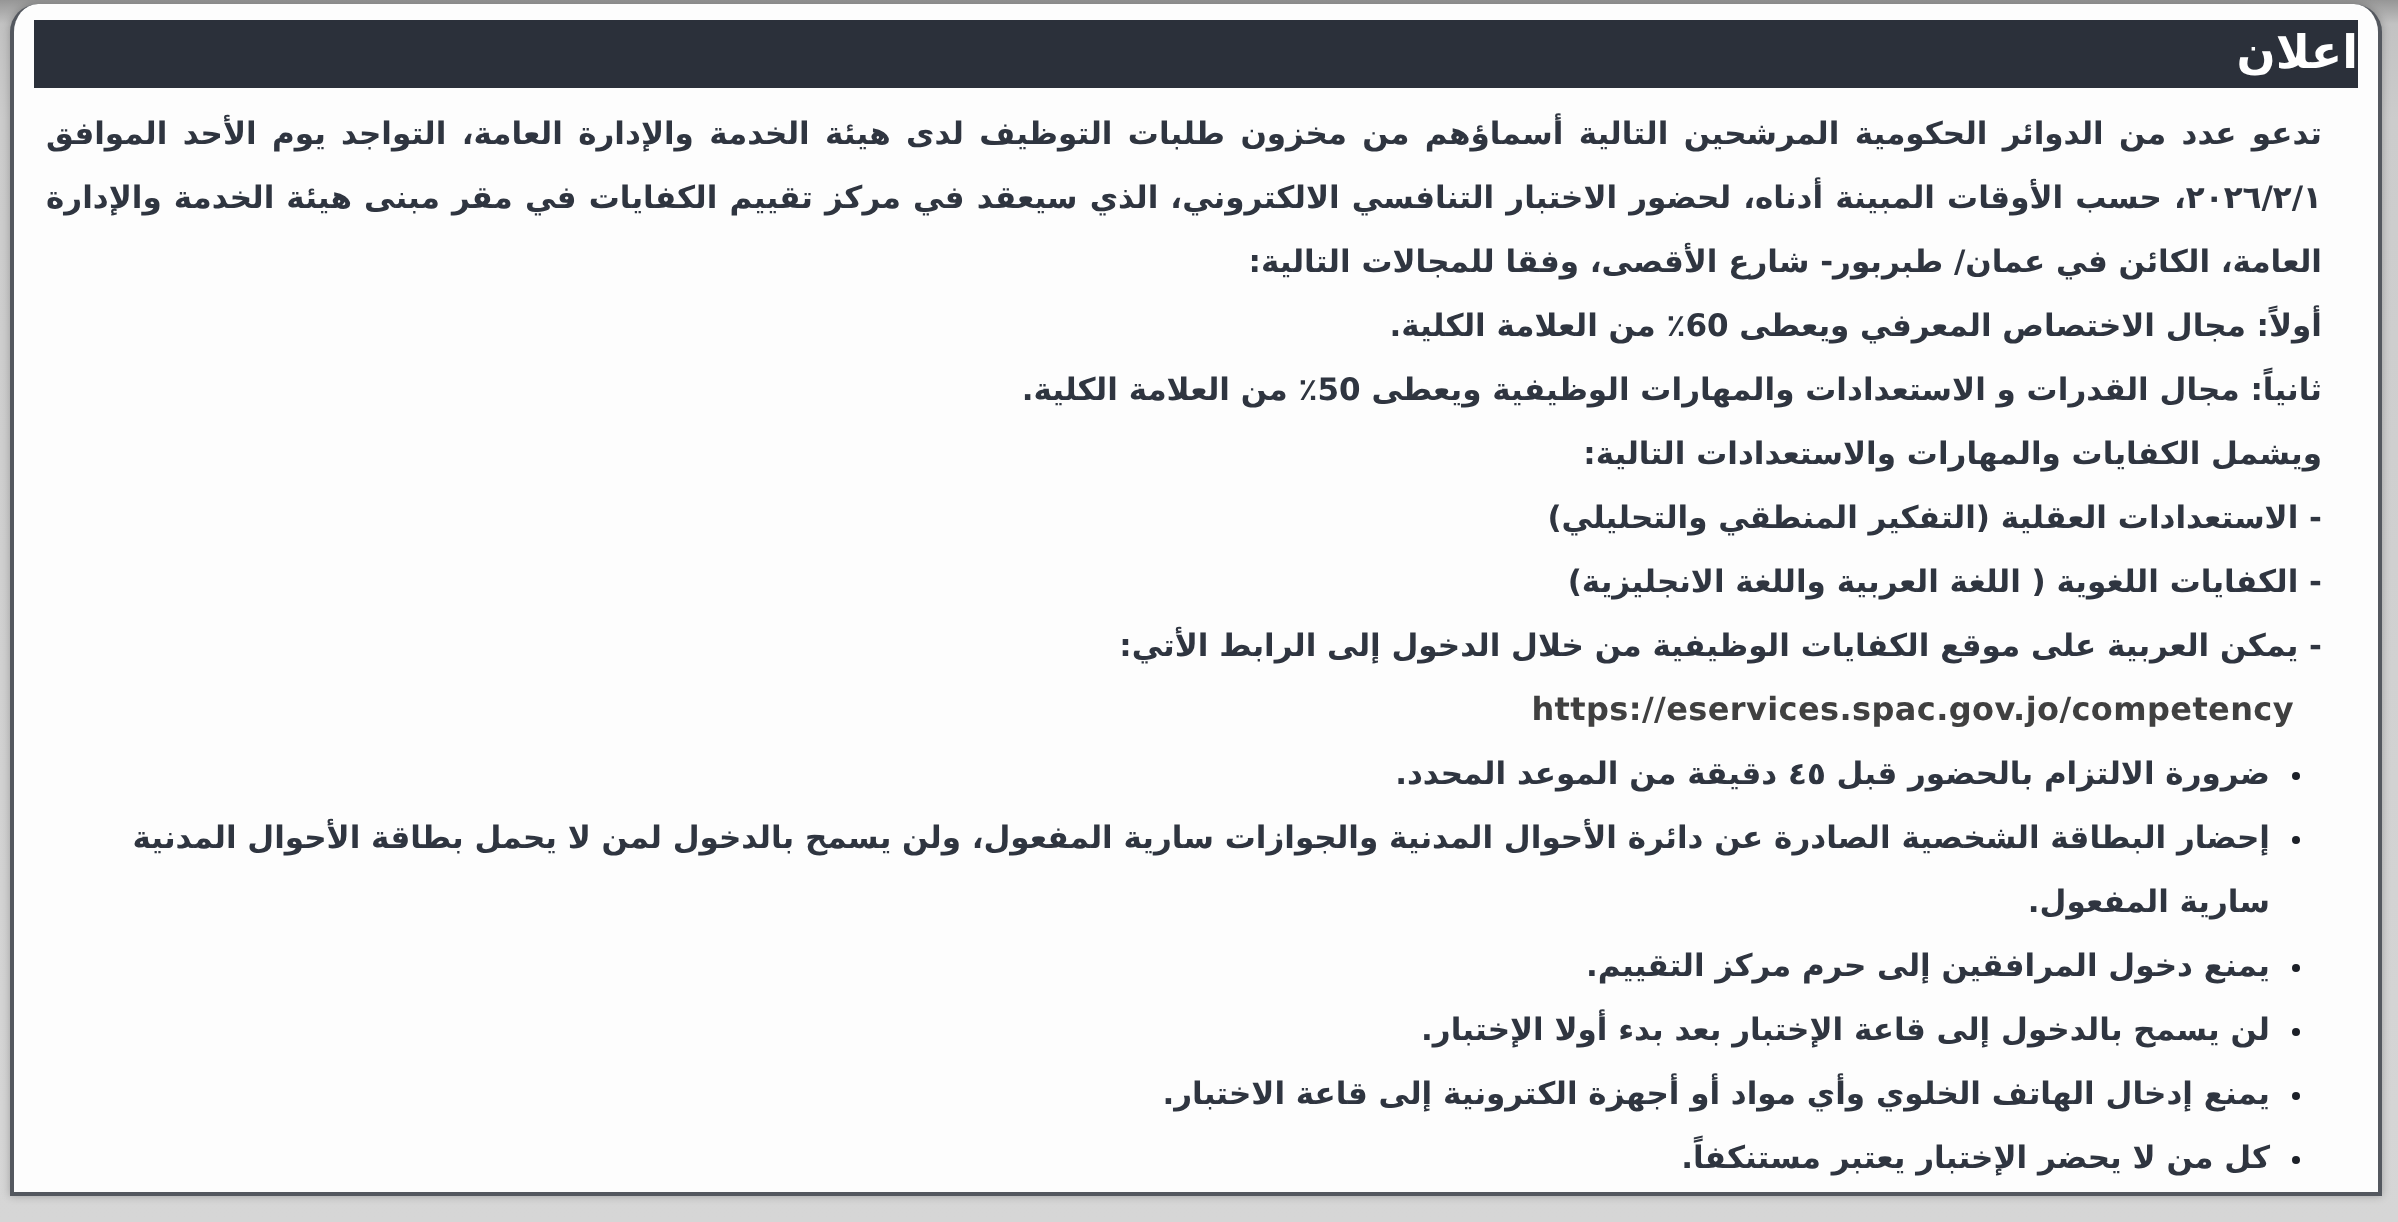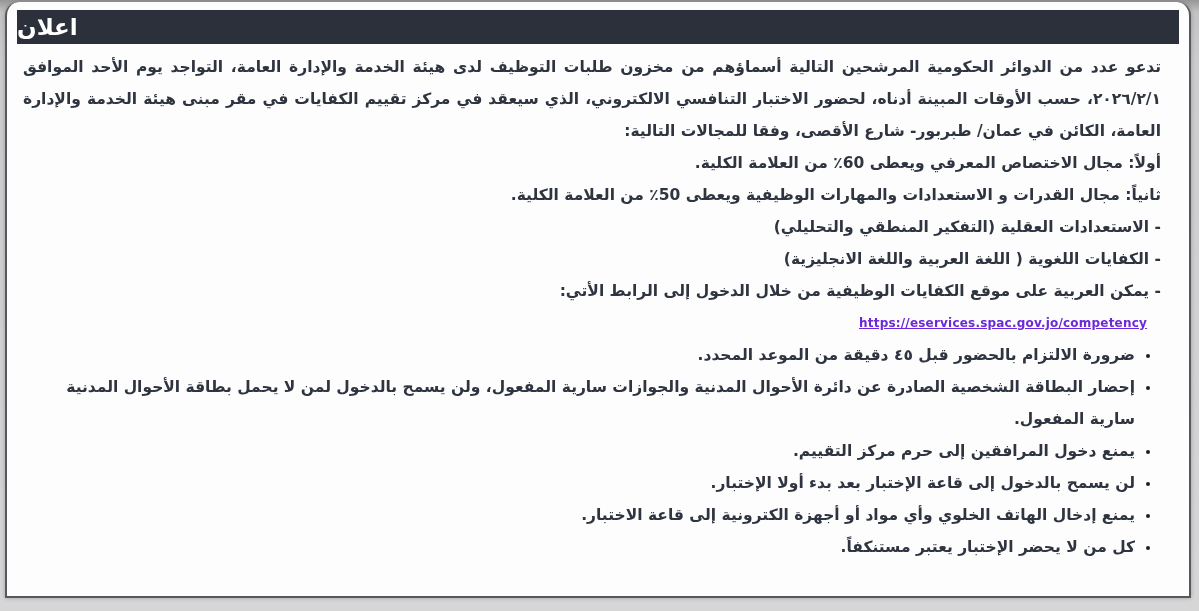--- a/index.html
+++ b/index.html
@@ -10,35 +10,35 @@
   }
   .page{
     position:absolute;left:5px;top:2px;width:1182px;height:594px;
     background:#fdfdfd;
     border-left:2px solid #54585f;border-right:2px solid #54585f;border-bottom:2px solid #54585f;
     border-radius:14px 14px 0 0;
     box-shadow:0 0 4px rgba(0,0,0,.25);
   }
   .banner{
     margin:8px 10px 0 10px;height:34px;background:#2b303a;
-    color:#ffffff;text-align:left;line-height:34px;
+    color:#ffffff;text-align:right;line-height:34px;
     font-size:23px;font-weight:bold;letter-spacing:1px;
   }
   .content{
     direction:rtl;text-align:right;
     padding:7px 28px 0 16px;
     font-weight:bold;font-size:15.5px;color:#2f3540;
     line-height:32px;
   }
   .intro{margin:0;text-align:justify;}
   .line{white-space:nowrap;}
   .indent-line{white-space:nowrap;}
   .url-line{
     direction:ltr;text-align:right;padding-right:14px;
-    font-size:12px;color:#6d28d9;letter-spacing:.2px;text-decoration:underline;
+    font-size:16px;color:#404040;letter-spacing:.2px;
   }
   ul.notes{
     list-style:disc;margin:0;padding:0 26px 0 0;
   }
   ul.notes li{line-height:32px;}
   ul.notes li::marker{color:#1c2028;font-size:14px;}
   .latin{letter-spacing:.2px;}
 </style>
 </head>
 <body>
@@ -48,20 +48,21 @@
   <div class="banner">
     <span>اعلان</span>
   </div>
 
   <div class="content">
 
     <p class="intro">تدعو عدد من الدوائر الحكومية المرشحين التالية أسماؤهم من مخزون طلبات التوظيف لدى هيئة الخدمة والإدارة العامة، التواجد يوم الأحد الموافق ٢٠٢٦/٢/١، حسب الأوقات المبينة أدناه، لحضور الاختبار التنافسي الالكتروني، الذي سيعقد في مركز تقييم الكفايات في مقر مبنى هيئة الخدمة والإدارة العامة، الكائن في عمان/ طبربور- شارع الأقصى، وفقا للمجالات التالية:</p>
 
     <div class="line">أولاً: مجال الاختصاص المعرفي ويعطى 60٪ من العلامة الكلية.</div>
     <div class="line">ثانياً: مجال القدرات و الاستعدادات والمهارات الوظيفية ويعطى 50٪ من العلامة الكلية.</div>
+    <div class="line">ويشمل الكفايات والمهارات والاستعدادات التالية:</div>
     <div class="indent-line">- الاستعدادات العقلية (التفكير المنطقي والتحليلي)</div>
     <div class="indent-line">- الكفايات اللغوية ( اللغة العربية واللغة الانجليزية)</div>
     <div class="indent-line">- يمكن العربية على موقع الكفايات الوظيفية من خلال الدخول إلى الرابط الأتي:</div>
 
     <div class="url-line latin">https://eservices.spac.gov.jo/competency</div>
 
 
     <ul class="notes">
       <li>ضرورة الالتزام بالحضور قبل ٤٥ دقيقة من الموعد المحدد.</li>
       <li>إحضار البطاقة الشخصية الصادرة عن دائرة الأحوال المدنية والجوازات سارية المفعول، ولن يسمح بالدخول لمن لا يحمل بطاقة الأحوال المدنية سارية المفعول.</li>

